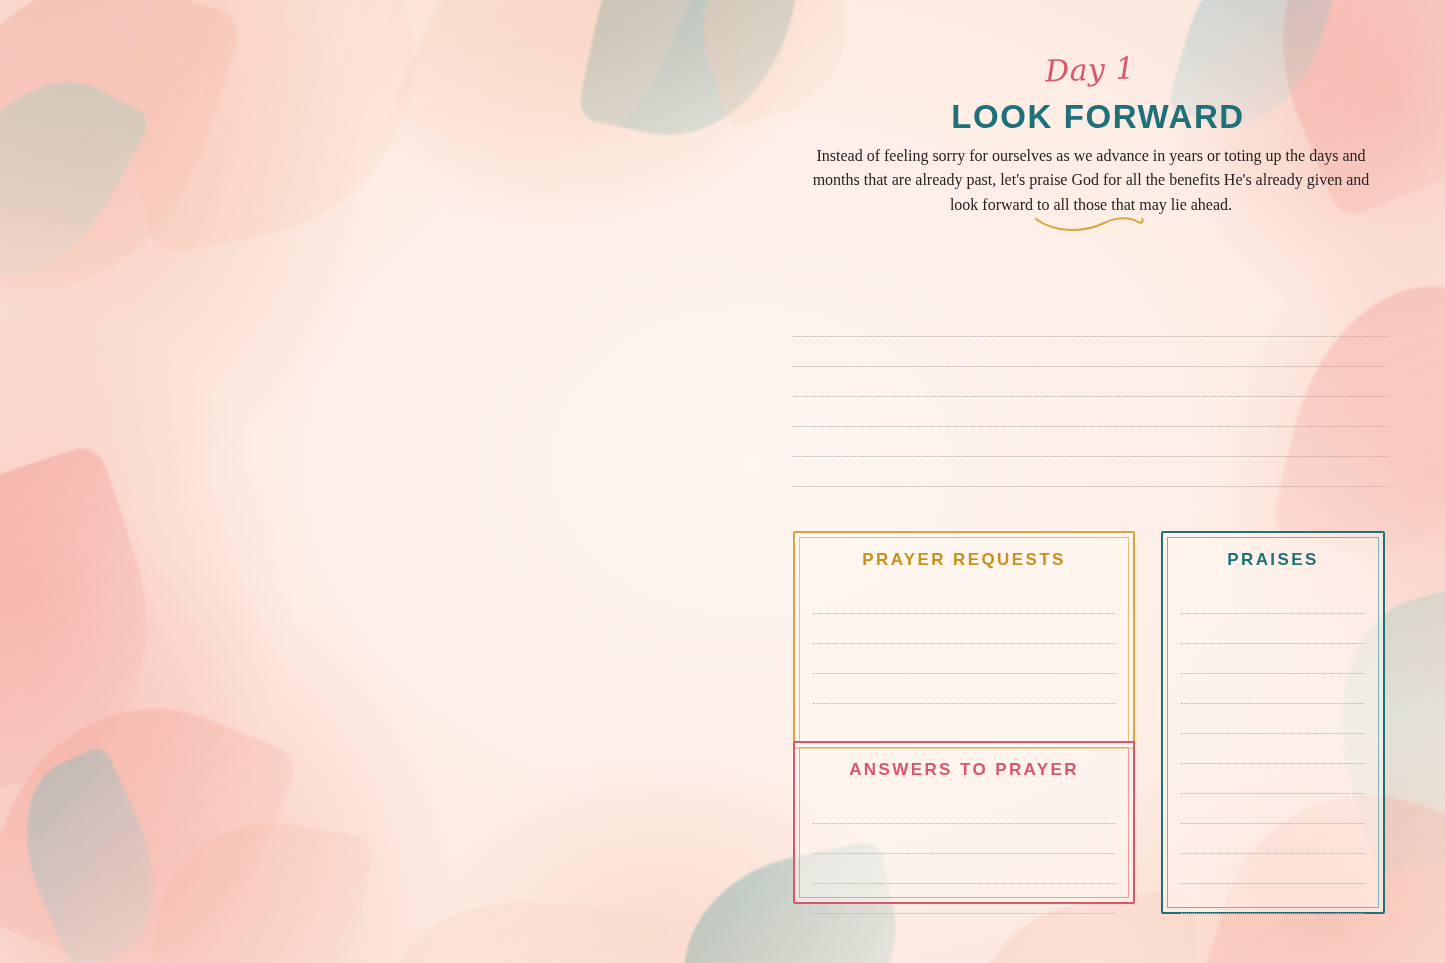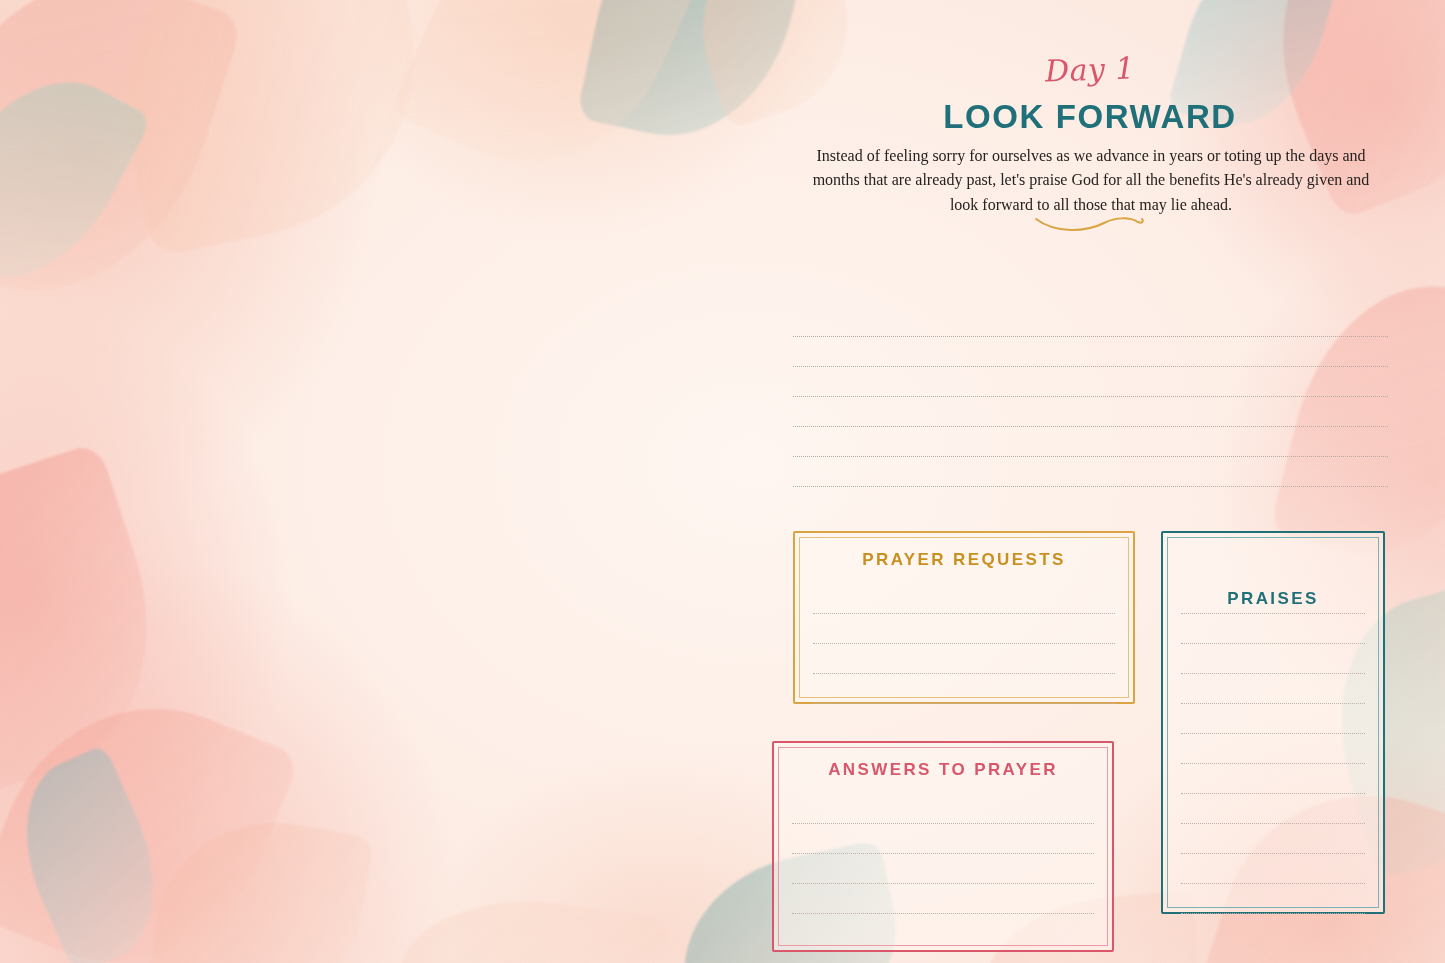--- a/index.html
+++ b/index.html
@@ -68,21 +68,21 @@
     font-style: italic;
     font-size: 30px;
     color: #d9566b;
     letter-spacing: .5px;
     transform: rotate(-2deg);
   }
 
   .title {
     position: absolute;
     top: 98px;
-    left: 0;
+    left: 8px;
     width: 600px;
     text-align: center;
     font-family: "Liberation Sans", sans-serif;
     font-weight: bold;
     font-size: 33px;
     letter-spacing: 1.6px;
     color: #1f7079;
   }
 
   .devotion {
@@ -160,43 +160,43 @@
   }
   .box-lines .rule {
     border-top: 1px dotted #c0b0a8;
     margin-bottom: 0;
   }
   .box-line-slot { height: 30px; position: relative; }
   .box-line-slot .rule { position: absolute; bottom: 0; left: 0; right: 0; }
 
   
   #prayer-requests-box {
-    left: 793px; top: 531px; width: 342px; height: 173px;
+    left: 793px; top: 531px; width: 342px; height: 218px;
     border: 2px solid #d9a441;
   }
   #prayer-requests-box .inner { border-color: #e6bf79; }
   #prayer-requests-box .box-title { top: 17px; color: #c9901f; }
   #prayer-requests-box .box-lines { top: 51px; }
 
   
   #answers-box {
-    left: 772px; top: 741px; width: 342px; height: 211px;
+    left: 793px; top: 741px; width: 342px; height: 163px;
     border: 2px solid #d9566b;
   }
   #answers-box .inner { border-color: #eb9aa6; }
   #answers-box .box-title { top: 17px; color: #d9566b; }
   #answers-box .box-lines { top: 51px; }
 
   
   #praises-box {
     left: 1161px; top: 531px; width: 224px; height: 383px;
     border: 2px solid #1f7079;
   }
   #praises-box .inner { border-color: #7ab3b6; }
-  #praises-box .box-title { top: 17px; color: #1f7079; margin-top: 39px; }
+  #praises-box .box-title { top: 17px; color: #1f7079; }
   #praises-box .box-lines { top: 51px; }
 </style>
 </head>
 <body>
 
 <div class="page">
 
   <div class="bg-wash"></div>
 
   <div class="deco">

